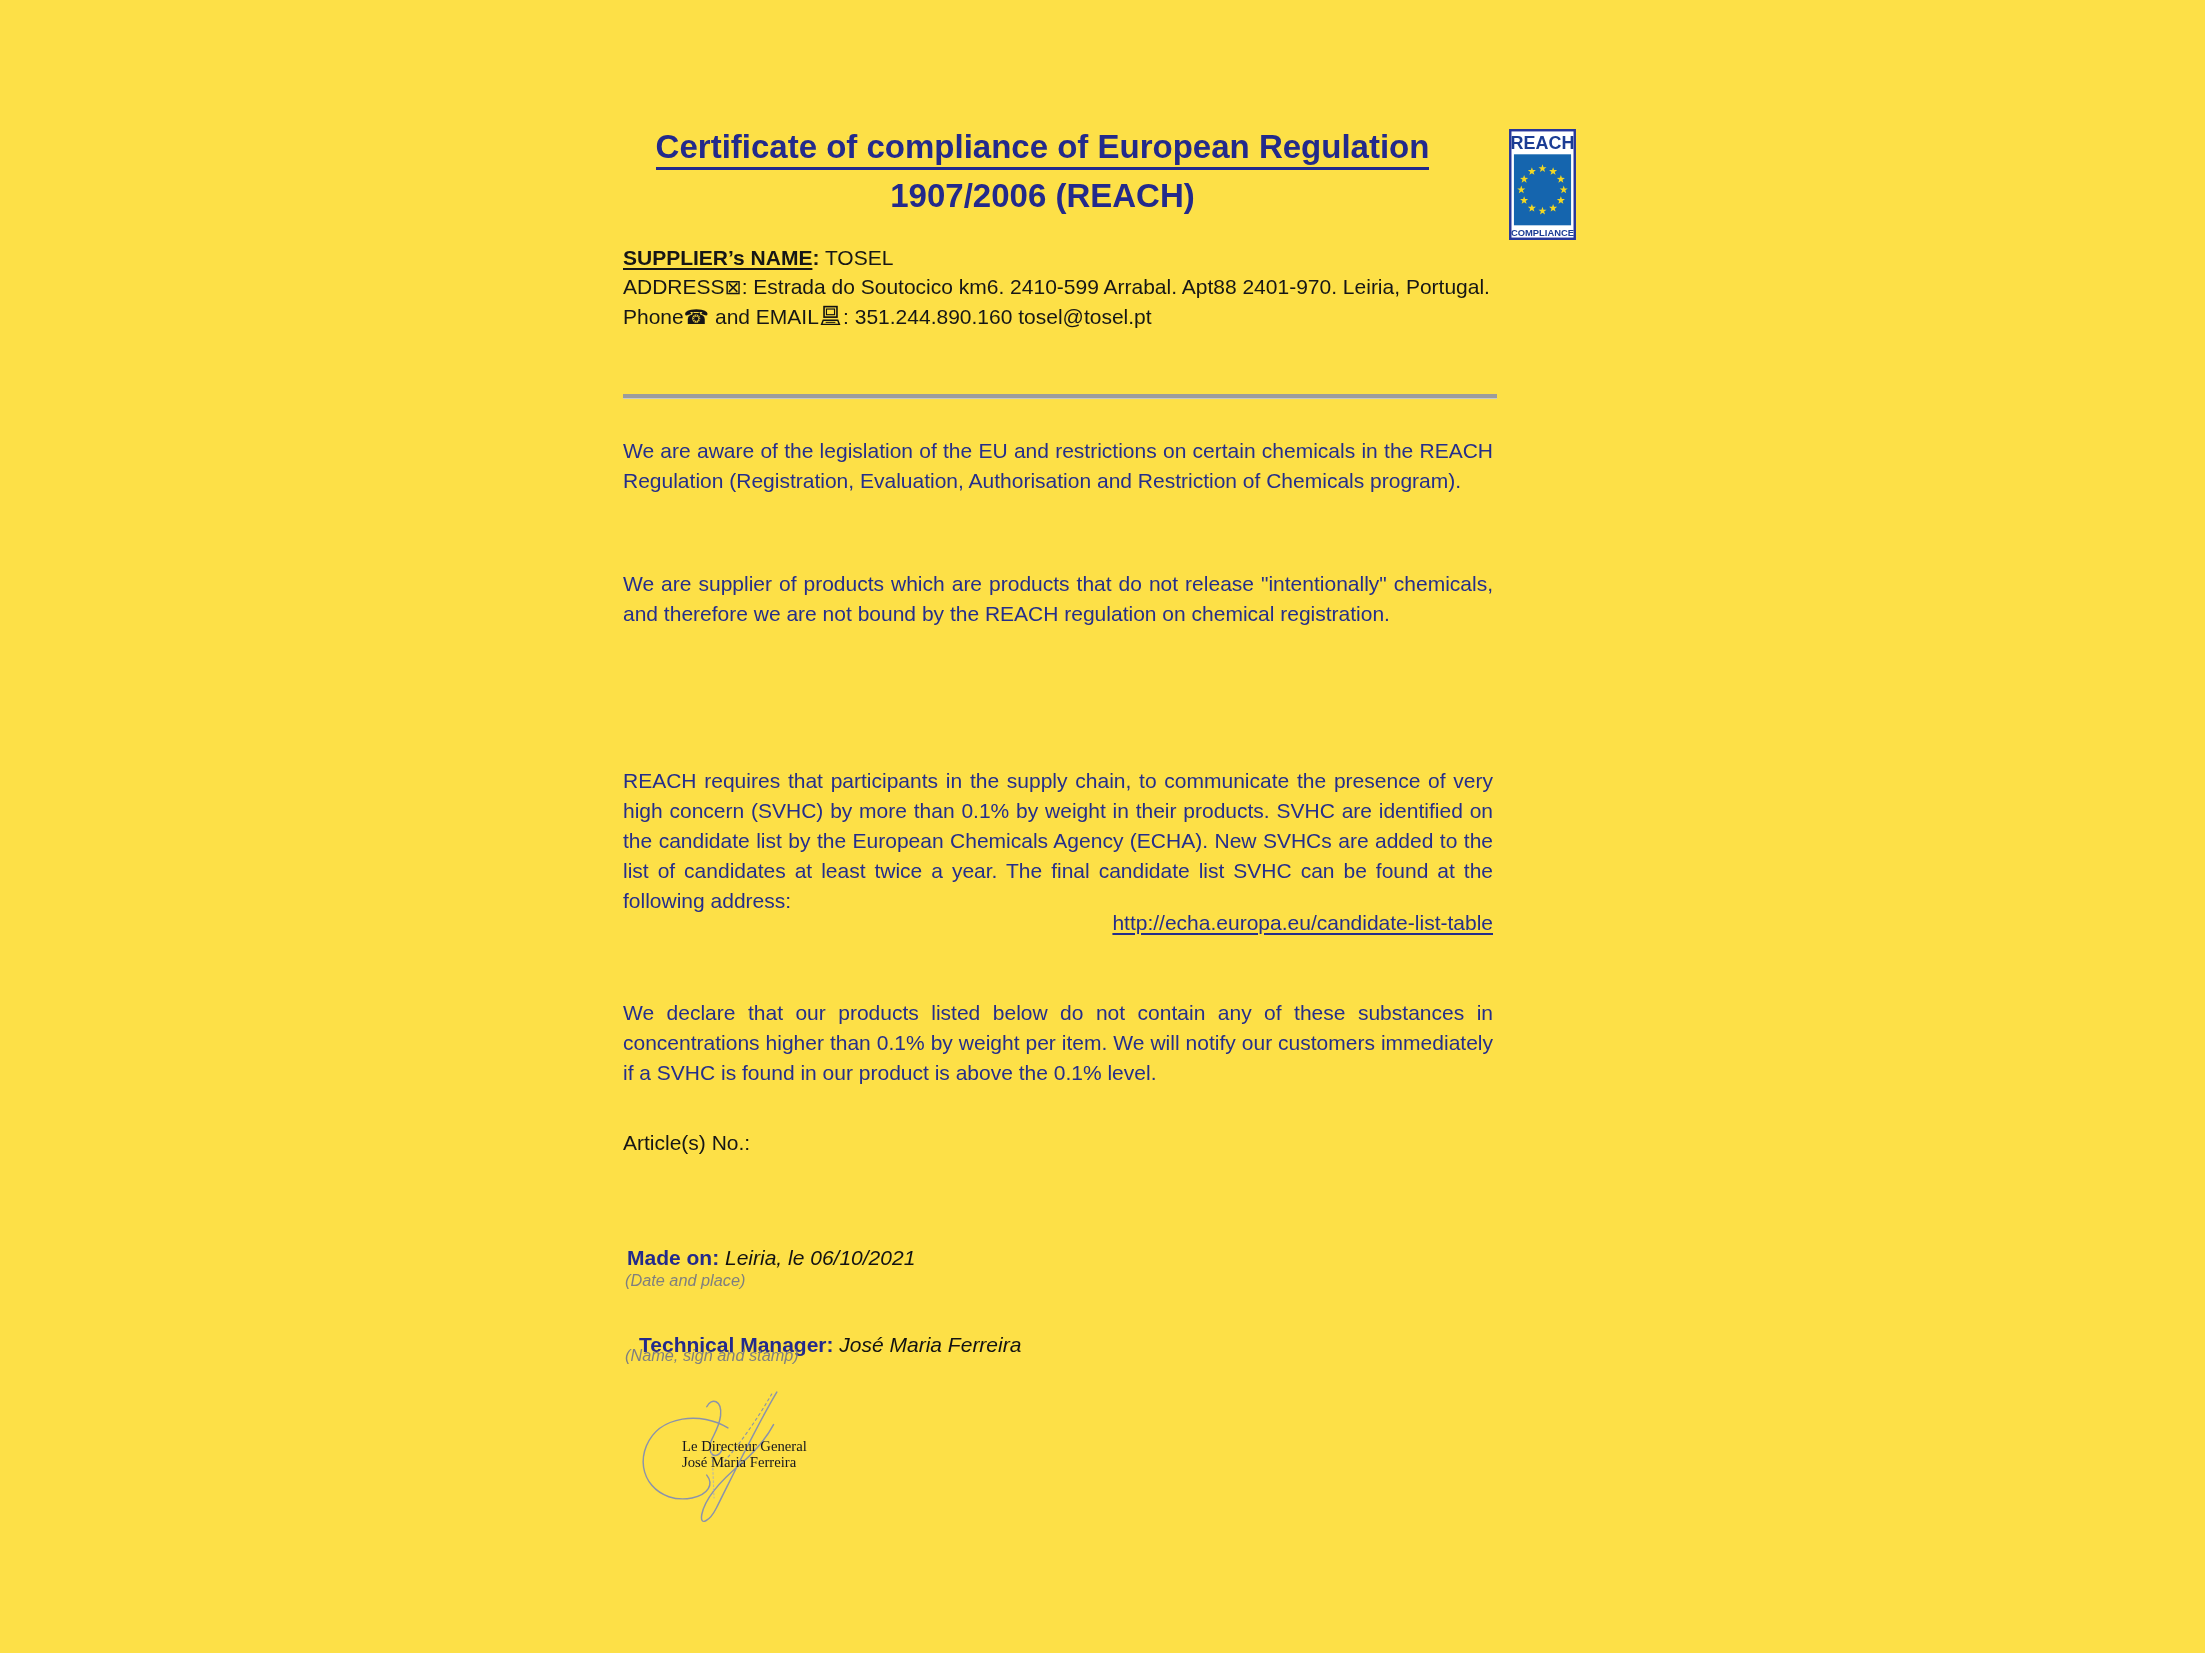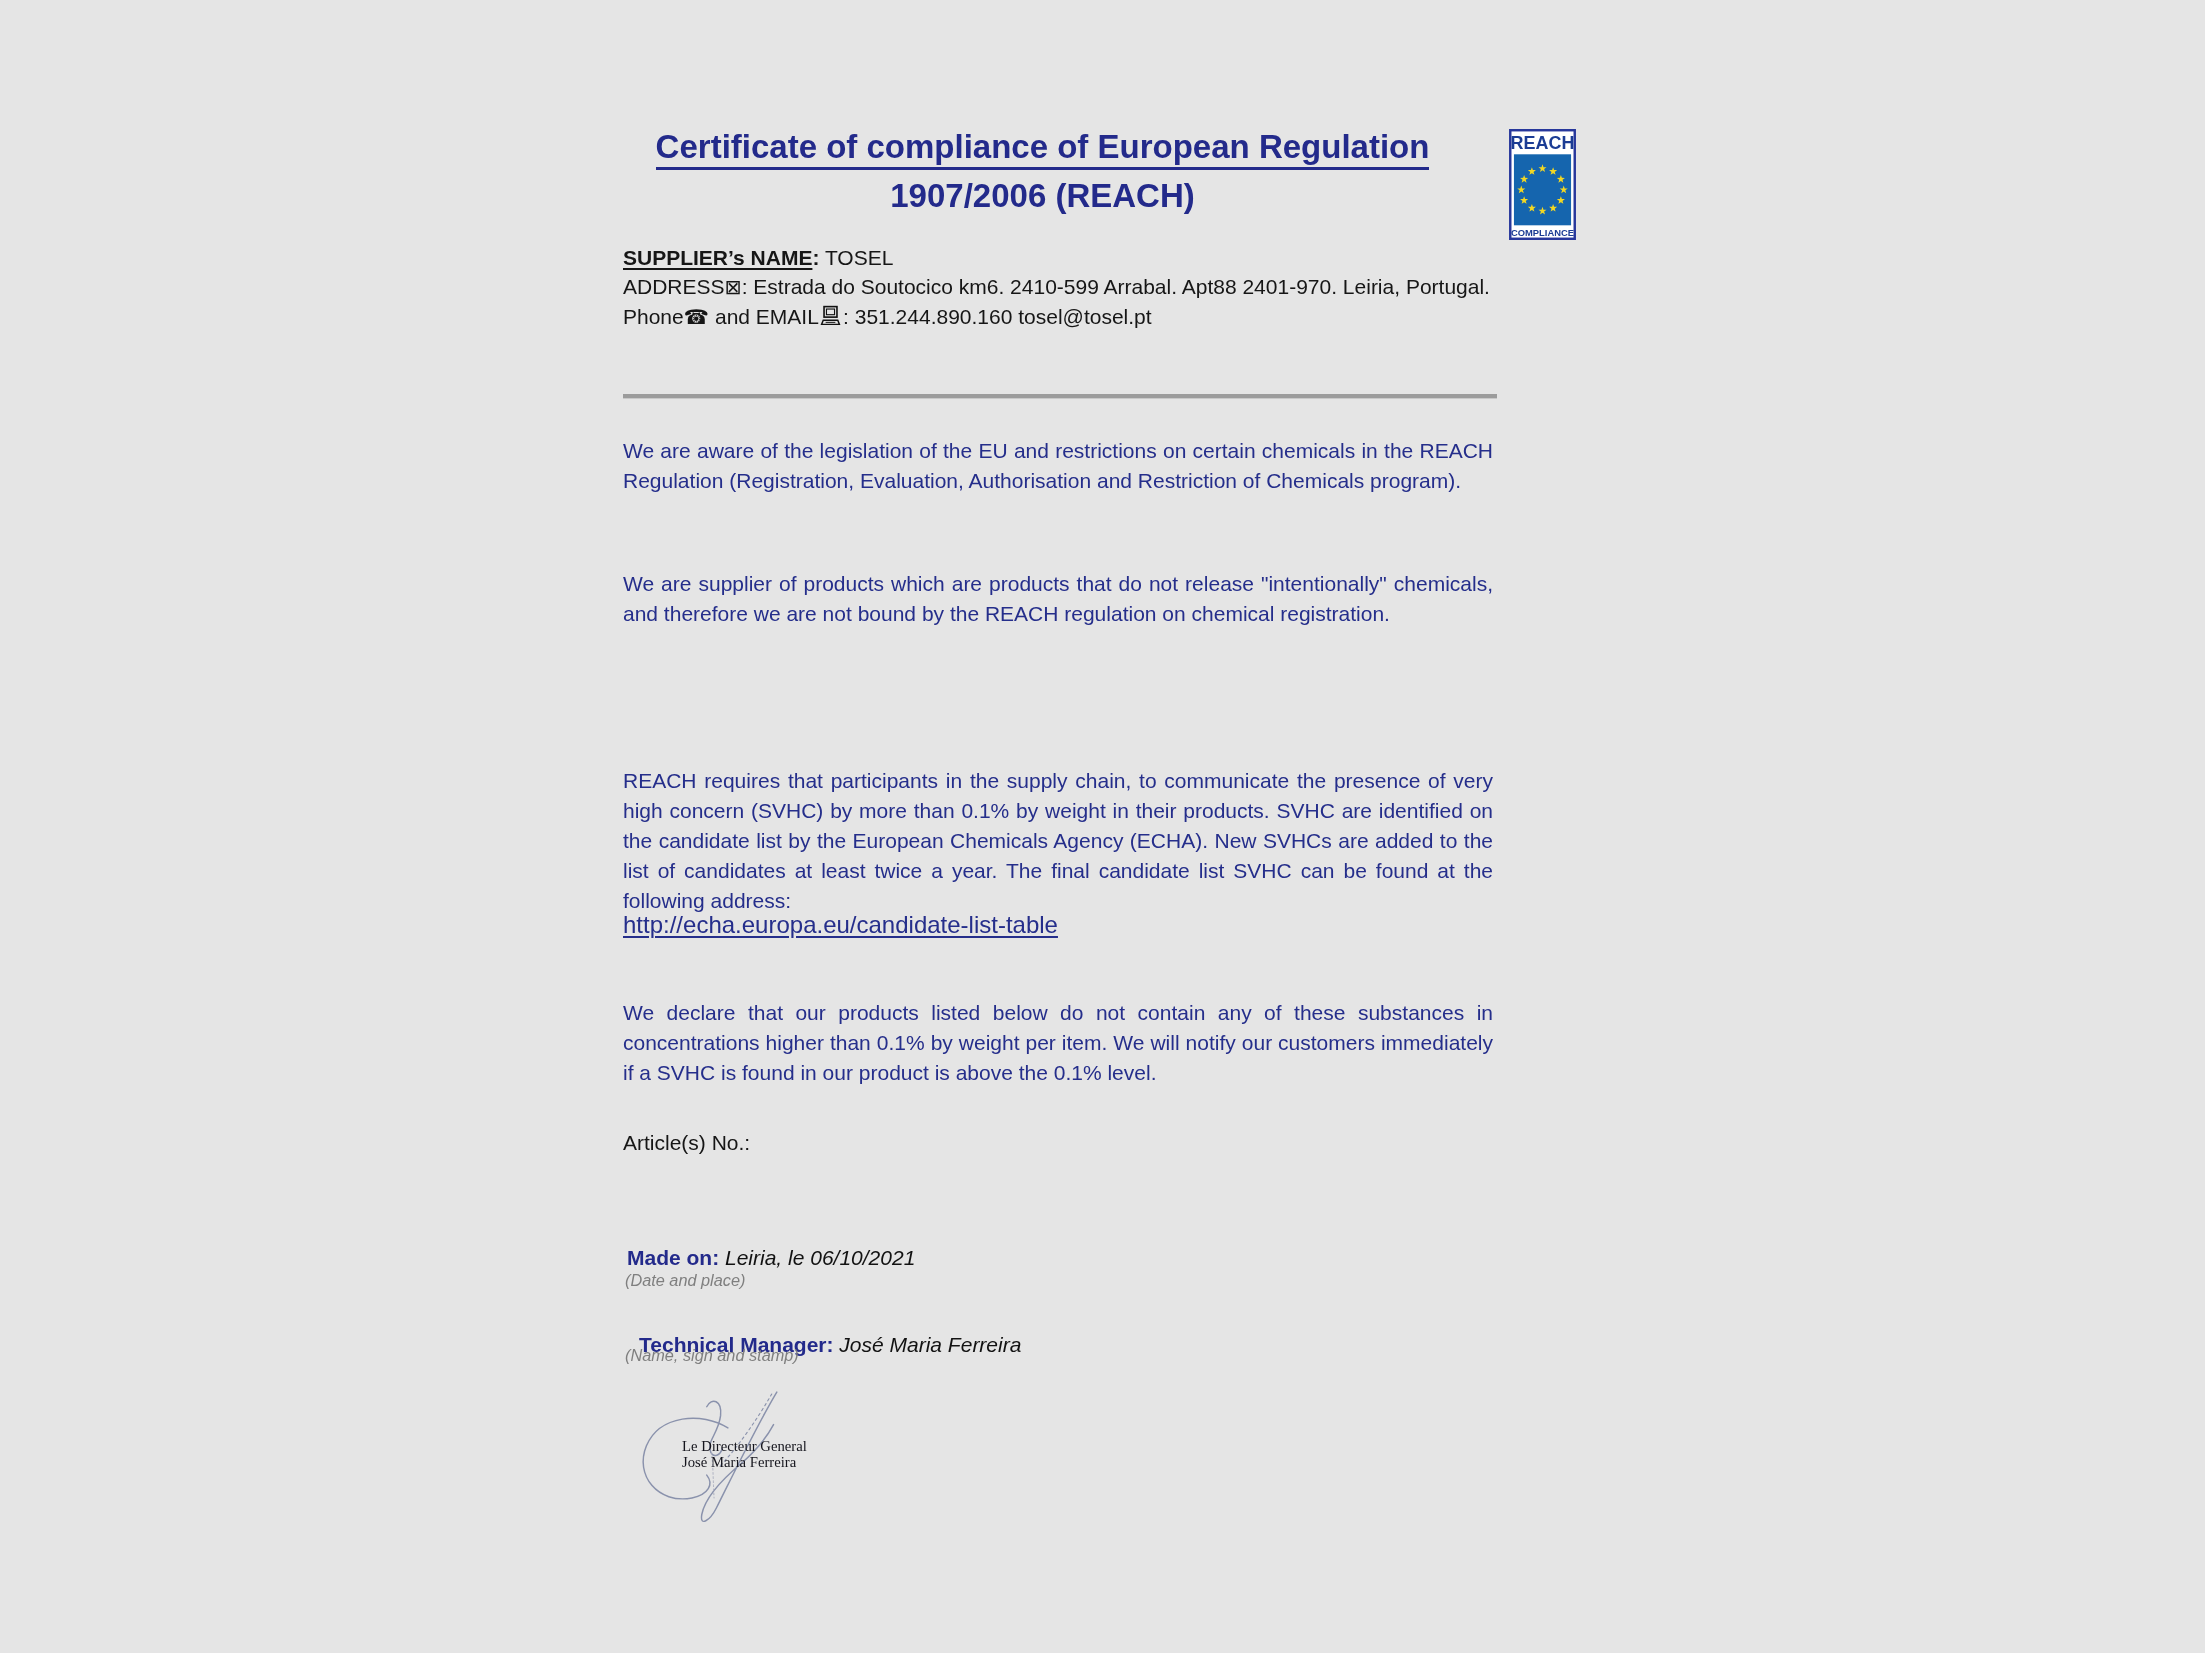--- a/index.html
+++ b/index.html
@@ -1,19 +1,19 @@
 <!DOCTYPE html>
 <html style="font-size:13px"><head>
 <meta charset="utf-8">
 <style>
   html,body{margin:0;padding:0;background:#ffffff;}
   #page{
     position:relative;
     width:2205px;height:1654px;
-    background:#e5e5e5;
+    background:#fde047;
     font-family:"Liberation Sans",sans-serif;
     color:#000;
     overflow:hidden;
   }
   
   .title-block{
     position:absolute;left:623px;top:122px;width:839px;
     text-align:center;
     color:#232a8b;
     font-weight:bold;
@@ -48,21 +48,21 @@
     margin:0;text-align:justify;
     font-size:21px;line-height:30px;
     color:#252e8b;
   }
   #p1{top:436px;}
   #p2{top:569px;}
   #p3{top:724px;margin-top:42px;}
   #p4{top:998px;}
   .link-line{
     position:absolute;left:623px;top:911px;width:870px;
-    text-align:left;font-size:24px;
+    text-align:right;font-size:21px;
   }
   .link-line a{
     color:#252e8b;text-decoration:underline;text-decoration-thickness:1.6px;text-underline-offset:3.3px;
   }
   .articles{
     position:absolute;left:623px;top:1131px;
     margin:0;font-size:21px;color:#161616;
   }
   
   .made-on{position:absolute;left:623px;top:1242px;font-size:21px;margin:4px;}

